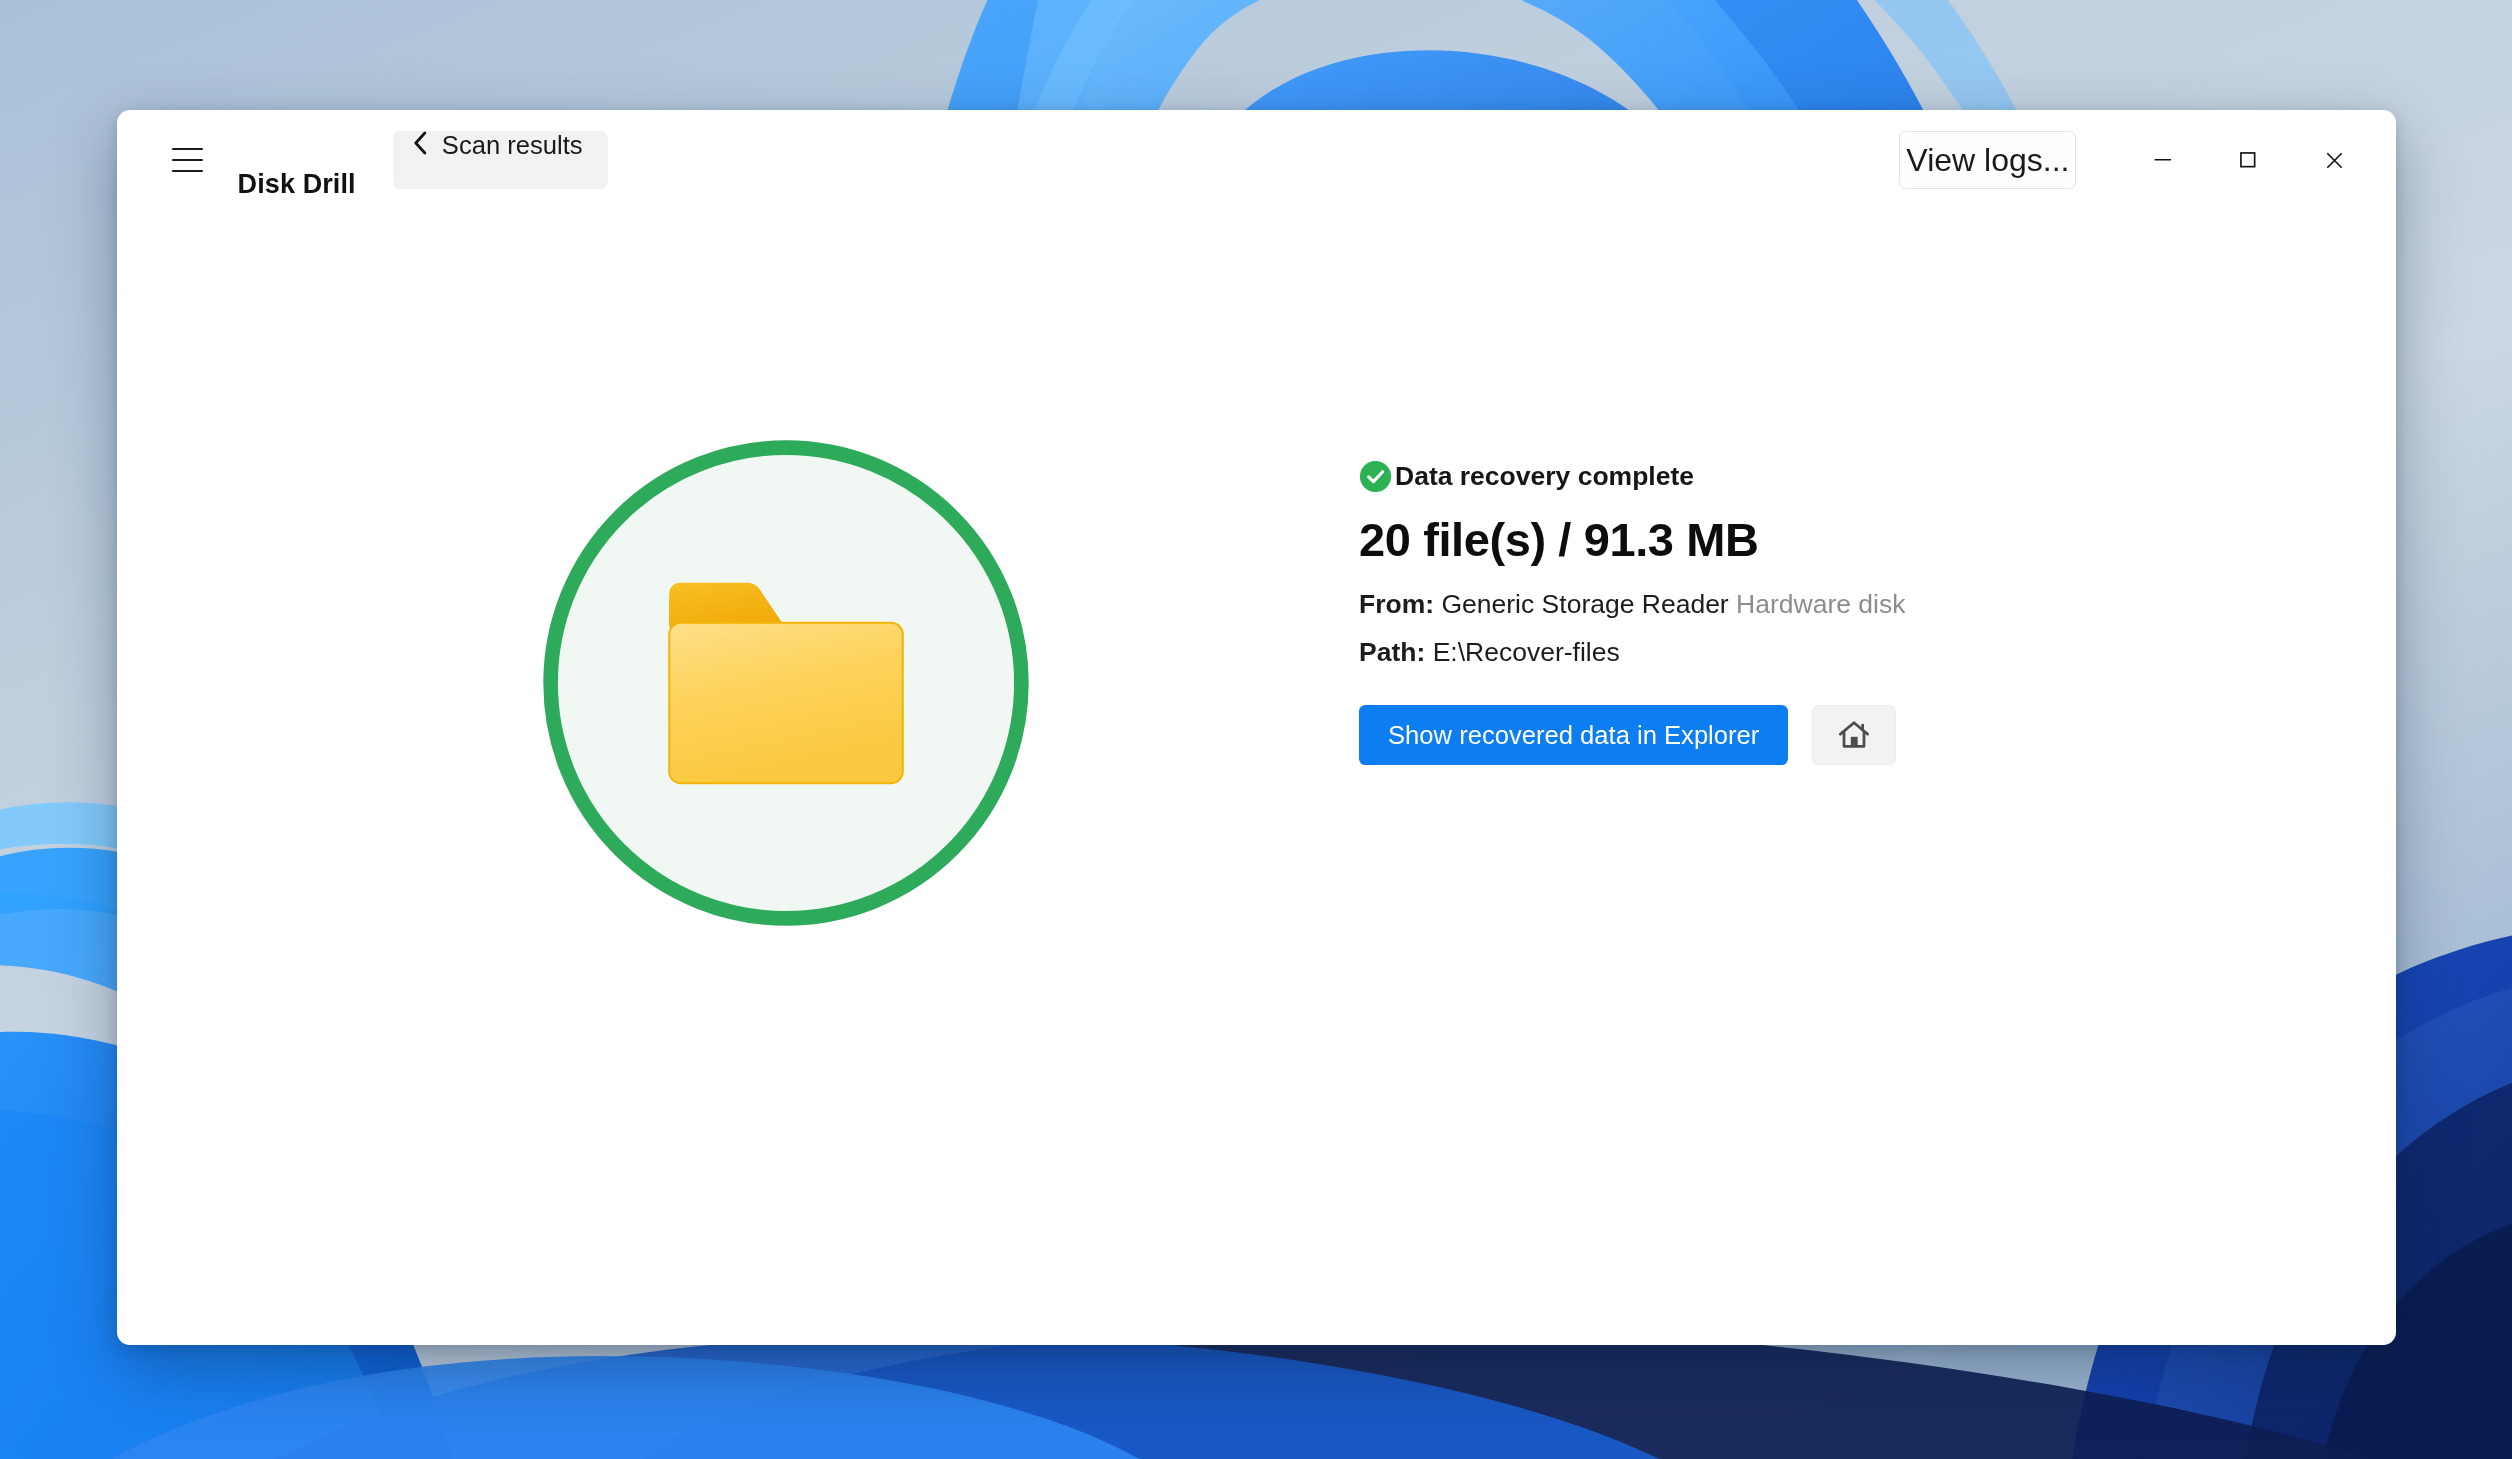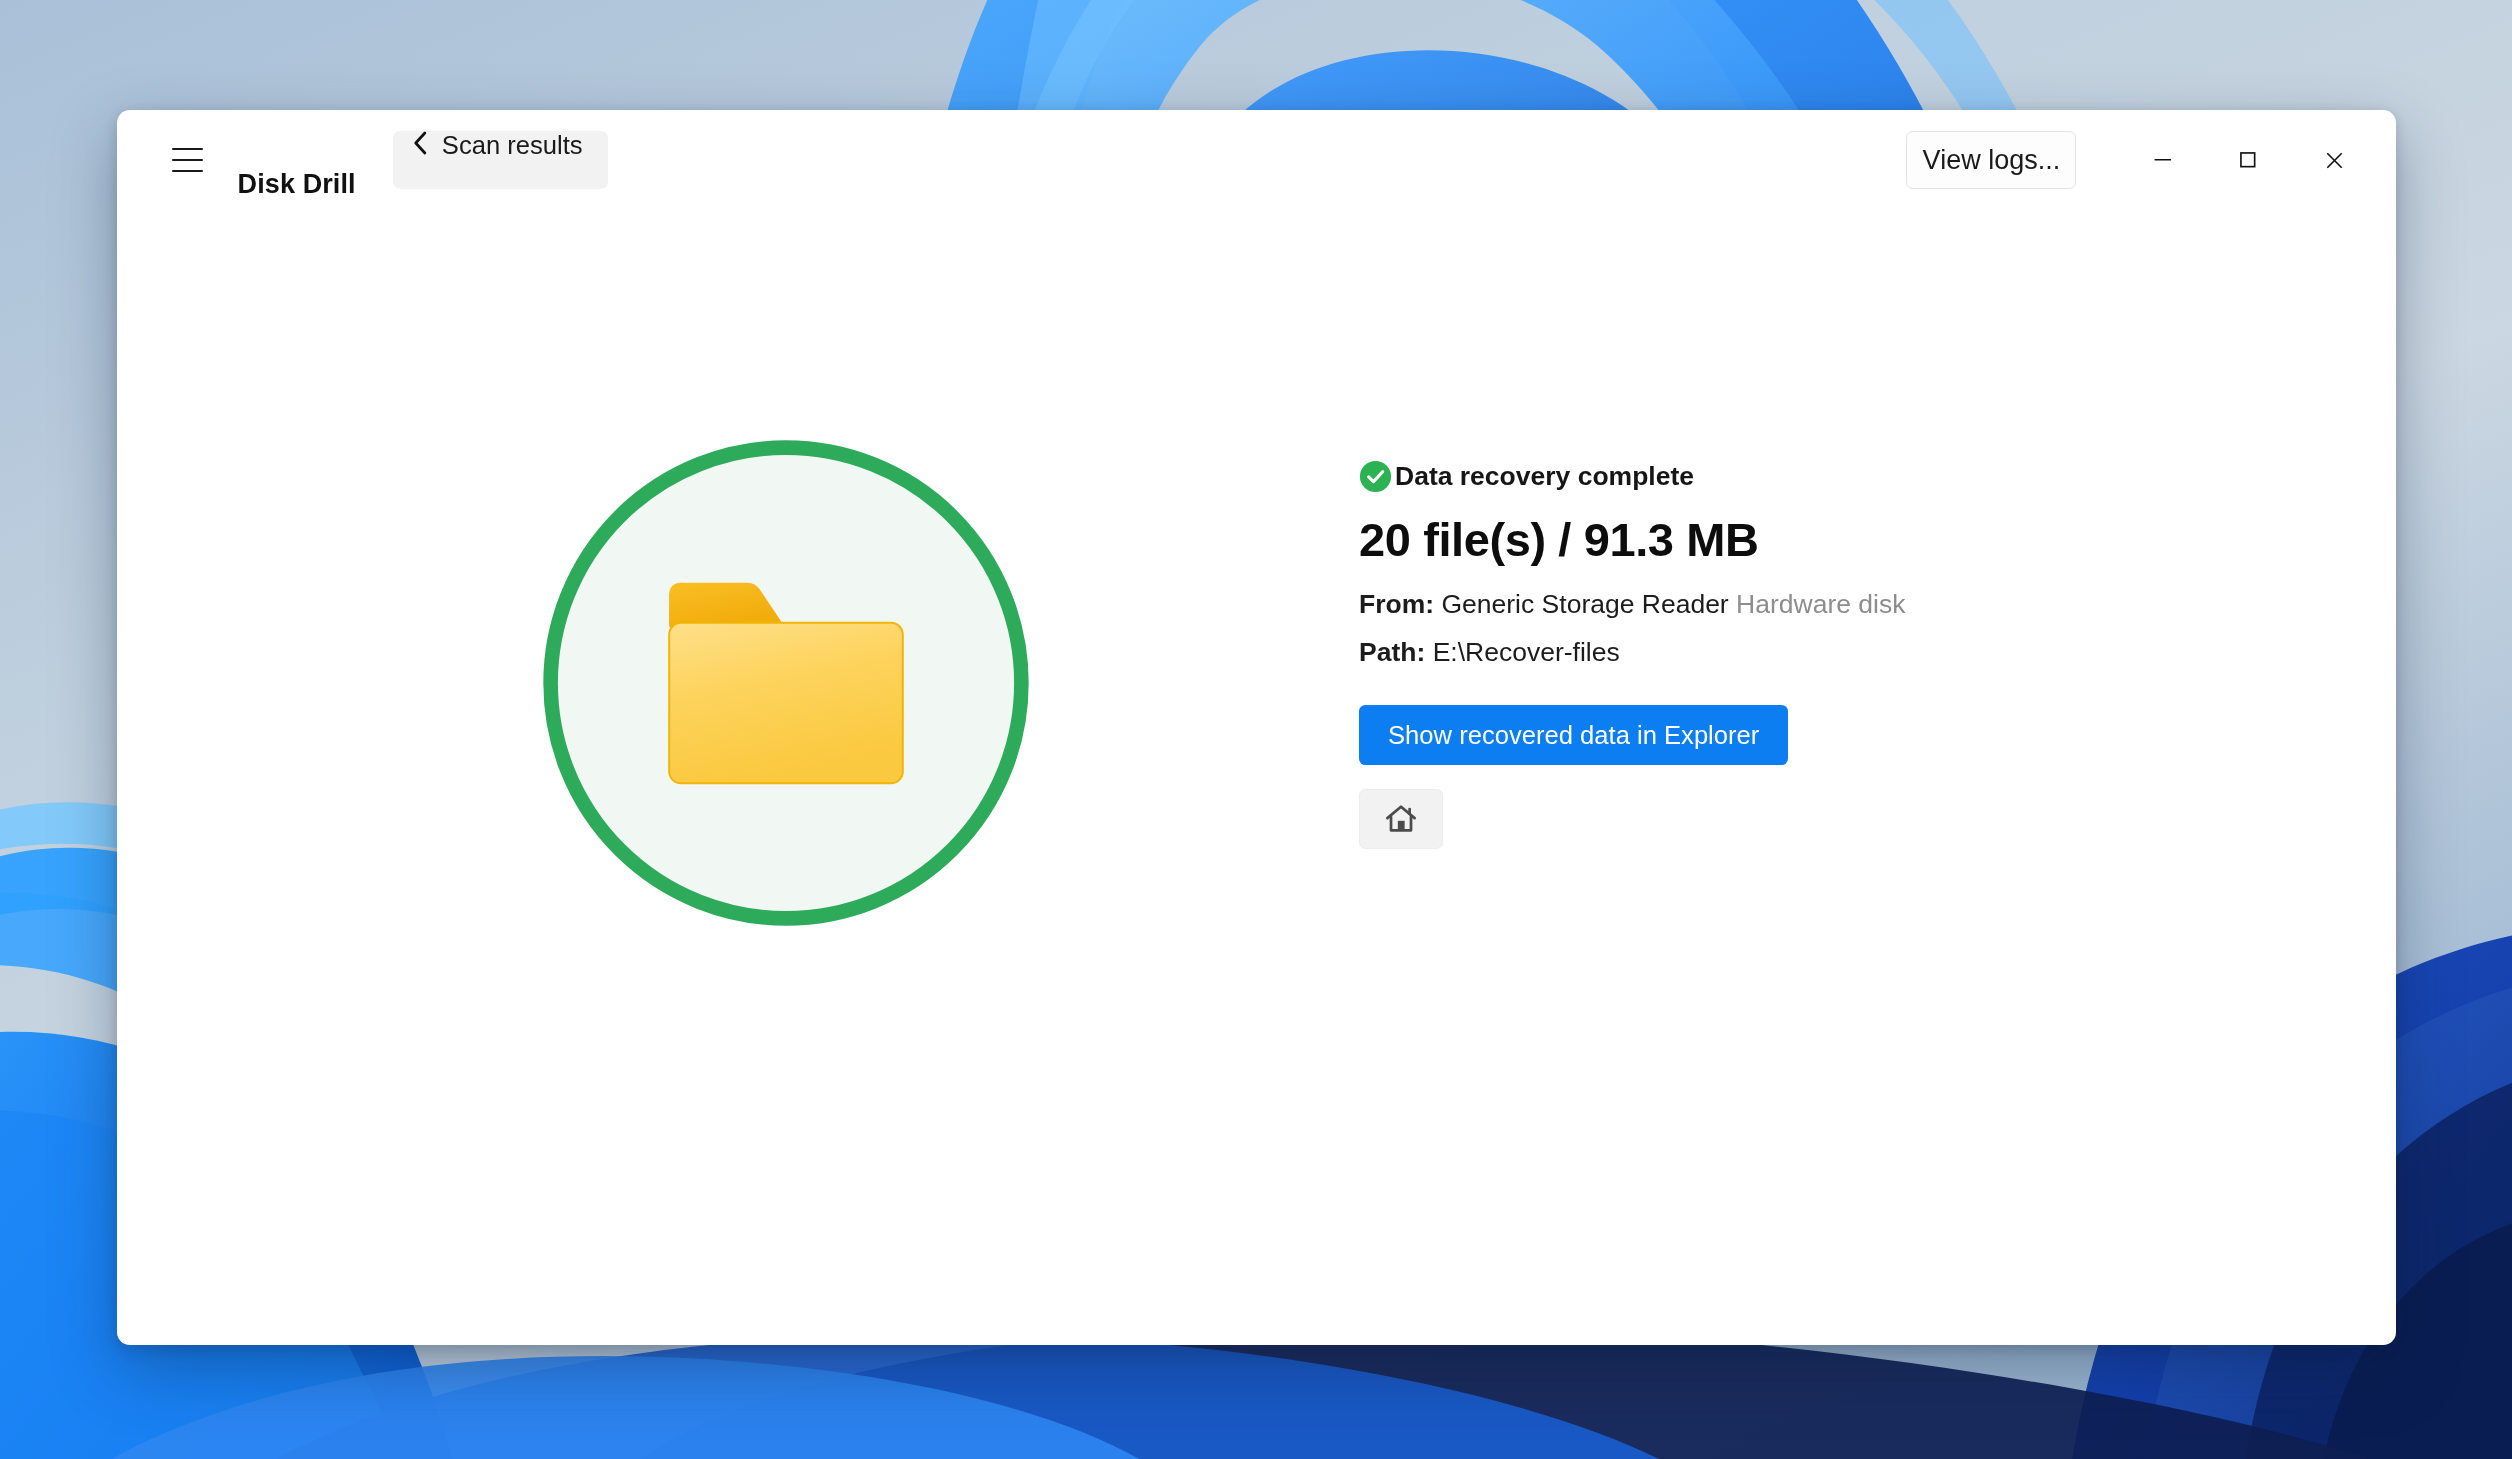--- a/index.html
+++ b/index.html
@@ -117,21 +117,21 @@
 
   #view-logs-btn {
     height: 58px;
     min-width: 170px;
     border: 0.9px solid #e3e3e3;
     background: #fdfdfd;
     border-radius: 6.4px;
     display: flex;
     align-items: center;
     justify-content: center;
-    font-size: 27px;
+    font-size: 32px;
     color: #1a1a1a;
     cursor: pointer;
     box-sizing: border-box;
     padding: 0 6px;
     white-space: nowrap;
   }
 
   .win-ctrl {
     width: 84px;
     height: 100px;
@@ -198,24 +198,23 @@
     color: #1c1c1c;
     margin-bottom: 17.3px;
     white-space: nowrap;
   }
   .meta-line .k { font-weight: bold; }
   .meta-line .v { font-weight: normal; }
   .meta-line .muted { color: #8d8d8d; }
 
   #action-row {
     display: flex;
-    align-items: flex-start;
+    align-items: center;
     gap: 24px;
     margin-top: 37px;
-    flex-direction: column;
   }
 
   #show-explorer-btn {
     height: 60px;
     background: #0d7ef2;
     border-radius: 6.4px;
     color: #ffffff;
     font-size: 25.6px;
     display: flex;
     align-items: center;

